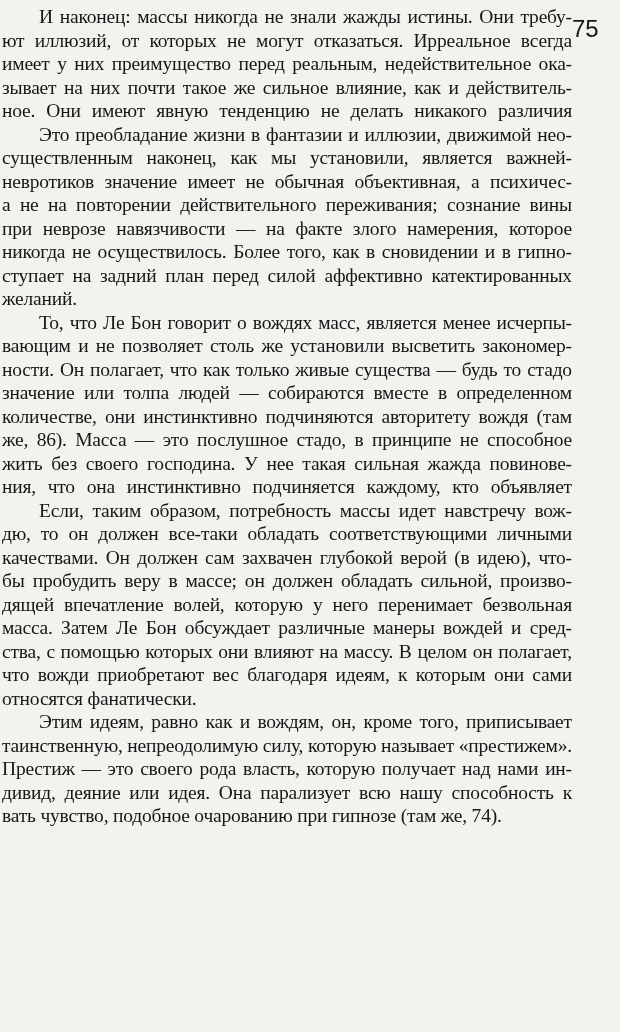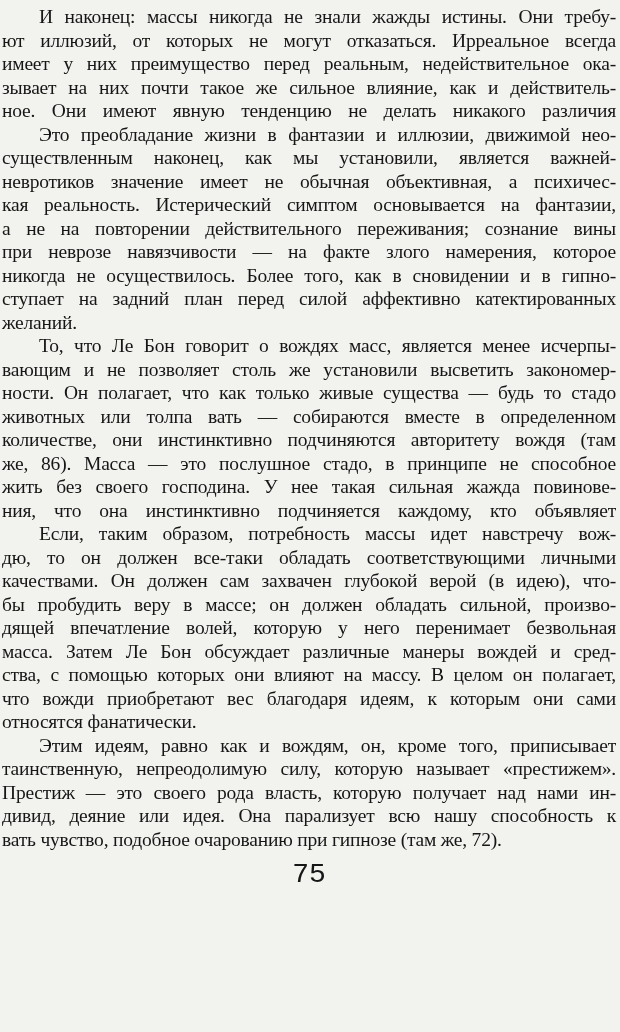--- a/index.html
+++ b/index.html
@@ -11,21 +11,20 @@
     height: 1032px;
     background: #f2f2ef;
     overflow: hidden;
   }
   .page {
     box-sizing: border-box;
     width: 620px;
     height: 880px;
     padding: 5px 4px 0 2px;
     display: flex;
-    flex-direction: column;
   }
   .page-text {
     flex: 0 0 auto;
   }
   .para {
     margin: 0;
   }
   .line {
     font-family: "Liberation Serif", "DejaVu Serif", serif;
     font-size: 19.5px;
@@ -36,22 +35,22 @@
     text-align-last: justify;
     white-space: normal;
   }
   .line.first {
     text-indent: 37px;
   }
   .line.last {
     text-align-last: left;
   }
   .page-number {
-    font-family: Liberation Mono, monospace;
-    font-size: 28px;
+    font-family: Liberation Sans, sans-serif;
+    font-size: 24px;
     line-height: 24px;
     color: #161616;
     text-align: center;
     margin-top: 12px;
   }
 </style>
 </head>
 <body>
 
 <div class="page">
@@ -60,32 +59,31 @@
         <div class="line first">И наконец: массы никогда не знали жажды истины. Они требу-</div>
         <div class="line">ют иллюзий, от которых не могут отказаться. Ирреальное всегда</div>
         <div class="line">имеет у них преимущество перед реальным, недействительное ока-</div>
         <div class="line">зывает на них почти такое же сильное влияние, как и действитель-</div>
         <div class="line">ное. Они имеют явную тенденцию не делать никакого различия</div>
       </div>
       <div class="para">
         <div class="line first">Это преобладание жизни в фантазии и иллюзии, движимой нео-</div>
         <div class="line">существленным наконец, как мы установили, является важней-</div>
         <div class="line">невротиков значение имеет не обычная объективная, а психичес-</div>
-        <div class="line">кая реальность. Истерический симптом основывается на фантазии,</div>
         <div class="line">а не на повторении действительного переживания; сознание вины</div>
         <div class="line">при неврозе навязчивости — на факте злого намерения, которое</div>
         <div class="line">никогда не осуществилось. Более того, как в сновидении и в гипно-</div>
         <div class="line">ступает на задний план перед силой аффективно катектированных</div>
         <div class="line last">желаний.</div>
       </div>
       <div class="para">
         <div class="line first">То, что Ле Бон говорит о вождях масс, является менее исчерпы-</div>
         <div class="line">вающим и не позволяет столь же установили высветить закономер-</div>
         <div class="line">ности. Он полагает, что как только живые существа — будь то стадо</div>
-        <div class="line">животных или толпа вать — собираются вместе в определенном</div>
+        <div class="line">значение или толпа людей — собираются вместе в определенном</div>
         <div class="line">количестве, они инстинктивно подчиняются авторитету вождя (там</div>
         <div class="line">же, 86). Масса — это послушное стадо, в принципе не способное</div>
         <div class="line">жить без своего господина. У нее такая сильная жажда повинове-</div>
         <div class="line">ния, что она инстинктивно подчиняется каждому, кто объявляет</div>
       </div>
       <div class="para">
         <div class="line first">Если, таким образом, потребность массы идет навстречу вож-</div>
         <div class="line">дю, то он должен все-таки обладать соответствующими личными</div>
         <div class="line">качествами. Он должен сам захвачен глубокой верой (в идею), что-</div>
         <div class="line">бы пробудить веру в массе; он должен обладать сильной, произво-</div>
@@ -93,17 +91,17 @@
         <div class="line">масса. Затем Ле Бон обсуждает различные манеры вождей и сред-</div>
         <div class="line">ства, с помощью которых они влияют на массу. В целом он полагает,</div>
         <div class="line">что вожди приобретают вес благодаря идеям, к которым они сами</div>
         <div class="line last">относятся фанатически.</div>
       </div>
       <div class="para">
         <div class="line first">Этим идеям, равно как и вождям, он, кроме того, приписывает</div>
         <div class="line">таинственную, непреодолимую силу, которую называет «престижем».</div>
         <div class="line">Престиж — это своего рода власть, которую получает над нами ин-</div>
         <div class="line">дивид, деяние или идея. Она парализует всю нашу способность к</div>
-        <div class="line last">вать чувство, подобное очарованию при гипнозе (там же, 72).</div>
+        <div class="line last">вать чувство, подобное очарованию при гипнозе (там же, 74).</div>
       </div>
     </div>
   <div class="page-number">75</div>
 </div>
 
 </body></html>

